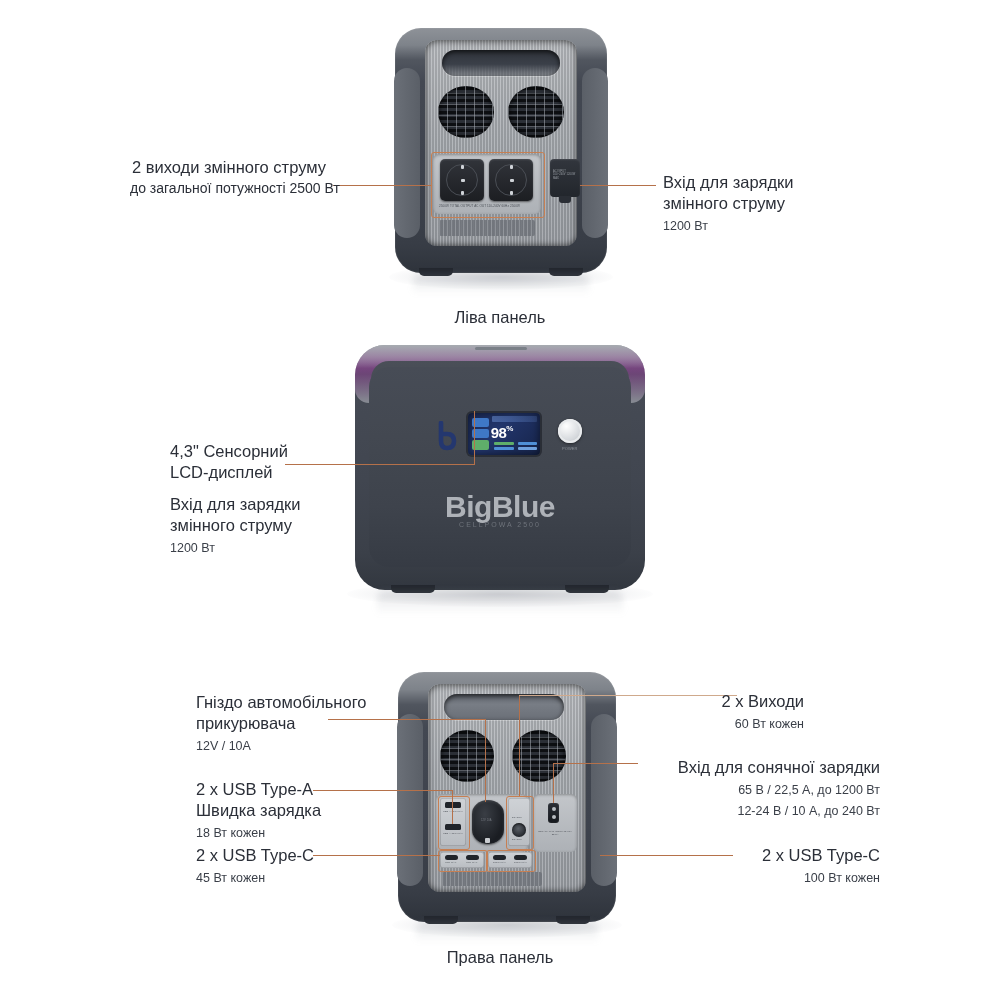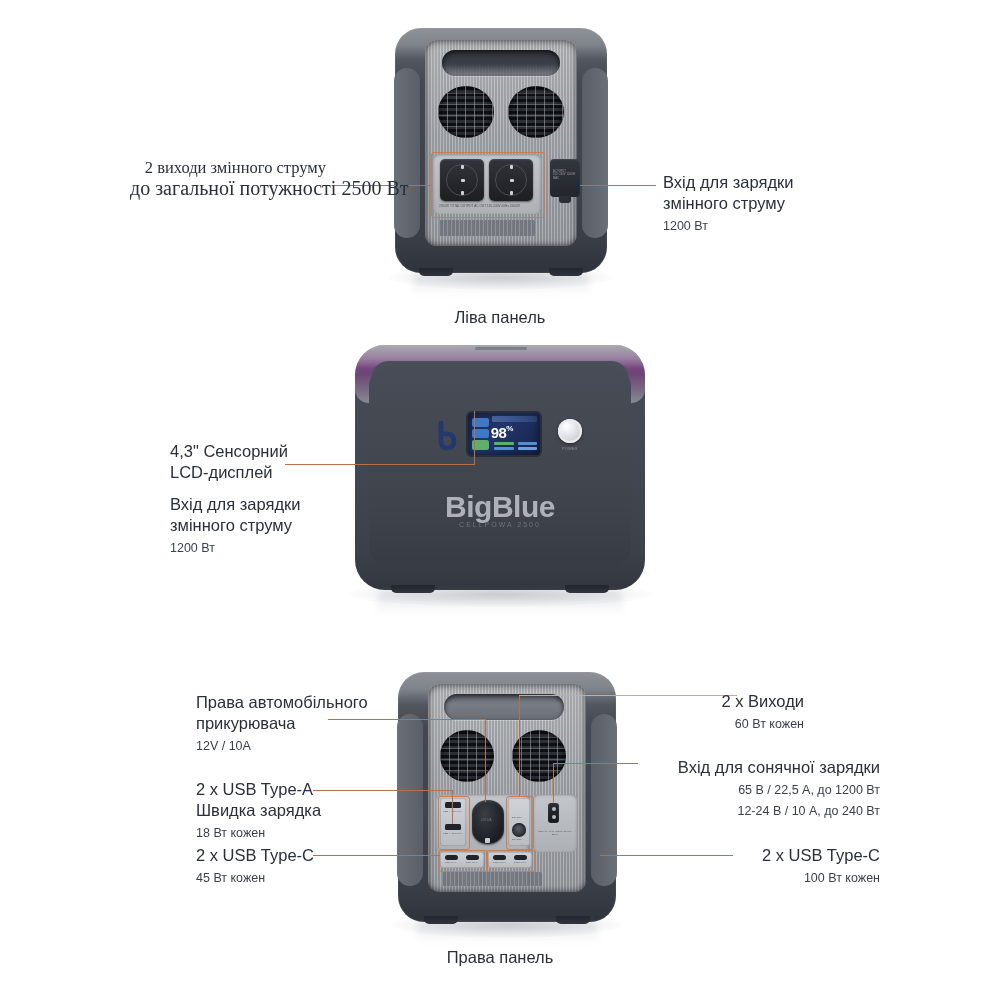--- a/index.html
+++ b/index.html
@@ -203,23 +203,23 @@
 
     <div class="feet" style="left:24px;top:240px;width:34px;"></div>
     <div class="feet" style="left:154px;top:240px;width:34px;"></div>
     <div class="reflect" style="left:18px;top:246px;width:176px;height:26px;"></div>
   </div>
 
   <div class="lead h" style="left:333px;top:185px;width:98px;"></div>
 
   <div class="lead h" style="left:580px;top:185px;width:76px;"></div>
 
-  <div class="anno right" style="left:130px;top:157px;width:196px;font-family:Liberation Serif, serif;">
+  <div class="anno right" style="left:130px;top:157px;width:196px;">
     <div class="t1">2 виходи змінного струму</div>
-    <div class="t1" style="font-size:20px;">до загальної потужності 2500 Вт</div>
+    <div class="t1" style="font-size:14px;">до загальної потужності 2500 Вт</div>
   </div>
 
   <div class="anno left" style="left:663px;top:172px;">
     <div class="t1">Вхід для зарядки</div>
     <div class="t1">змінного струму</div>
     <div class="t2">1200 Вт</div>
   </div>
 
   <div class="caption" style="top:308px;">Ліва панель</div>
 
@@ -352,21 +352,21 @@
 
   <div class="lead v" style="left:519px;top:695px;height:101px;"></div>
   <div class="lead h pale" style="left:519px;top:695px;width:218px;"></div>
 
   <div class="lead v" style="left:553px;top:763px;height:40px;"></div>
   <div class="lead h" style="left:553px;top:763px;width:85px;"></div>
 
   <div class="lead h" style="left:600px;top:855px;width:133px;"></div>
 
   <div class="anno left" style="left:196px;top:692px;">
-    <div class="t1">Права автомобільного</div>
+    <div class="t1">Гніздо автомобільного</div>
     <div class="t1">прикурювача</div>
     <div class="t2">12V / 10A</div>
   </div>
 
   <div class="anno left" style="left:196px;top:779px;">
     <div class="t1">2 x USB Type-A</div>
     <div class="t1">Швидка зарядка</div>
     <div class="t2">18 Вт кожен</div>
   </div>
 

